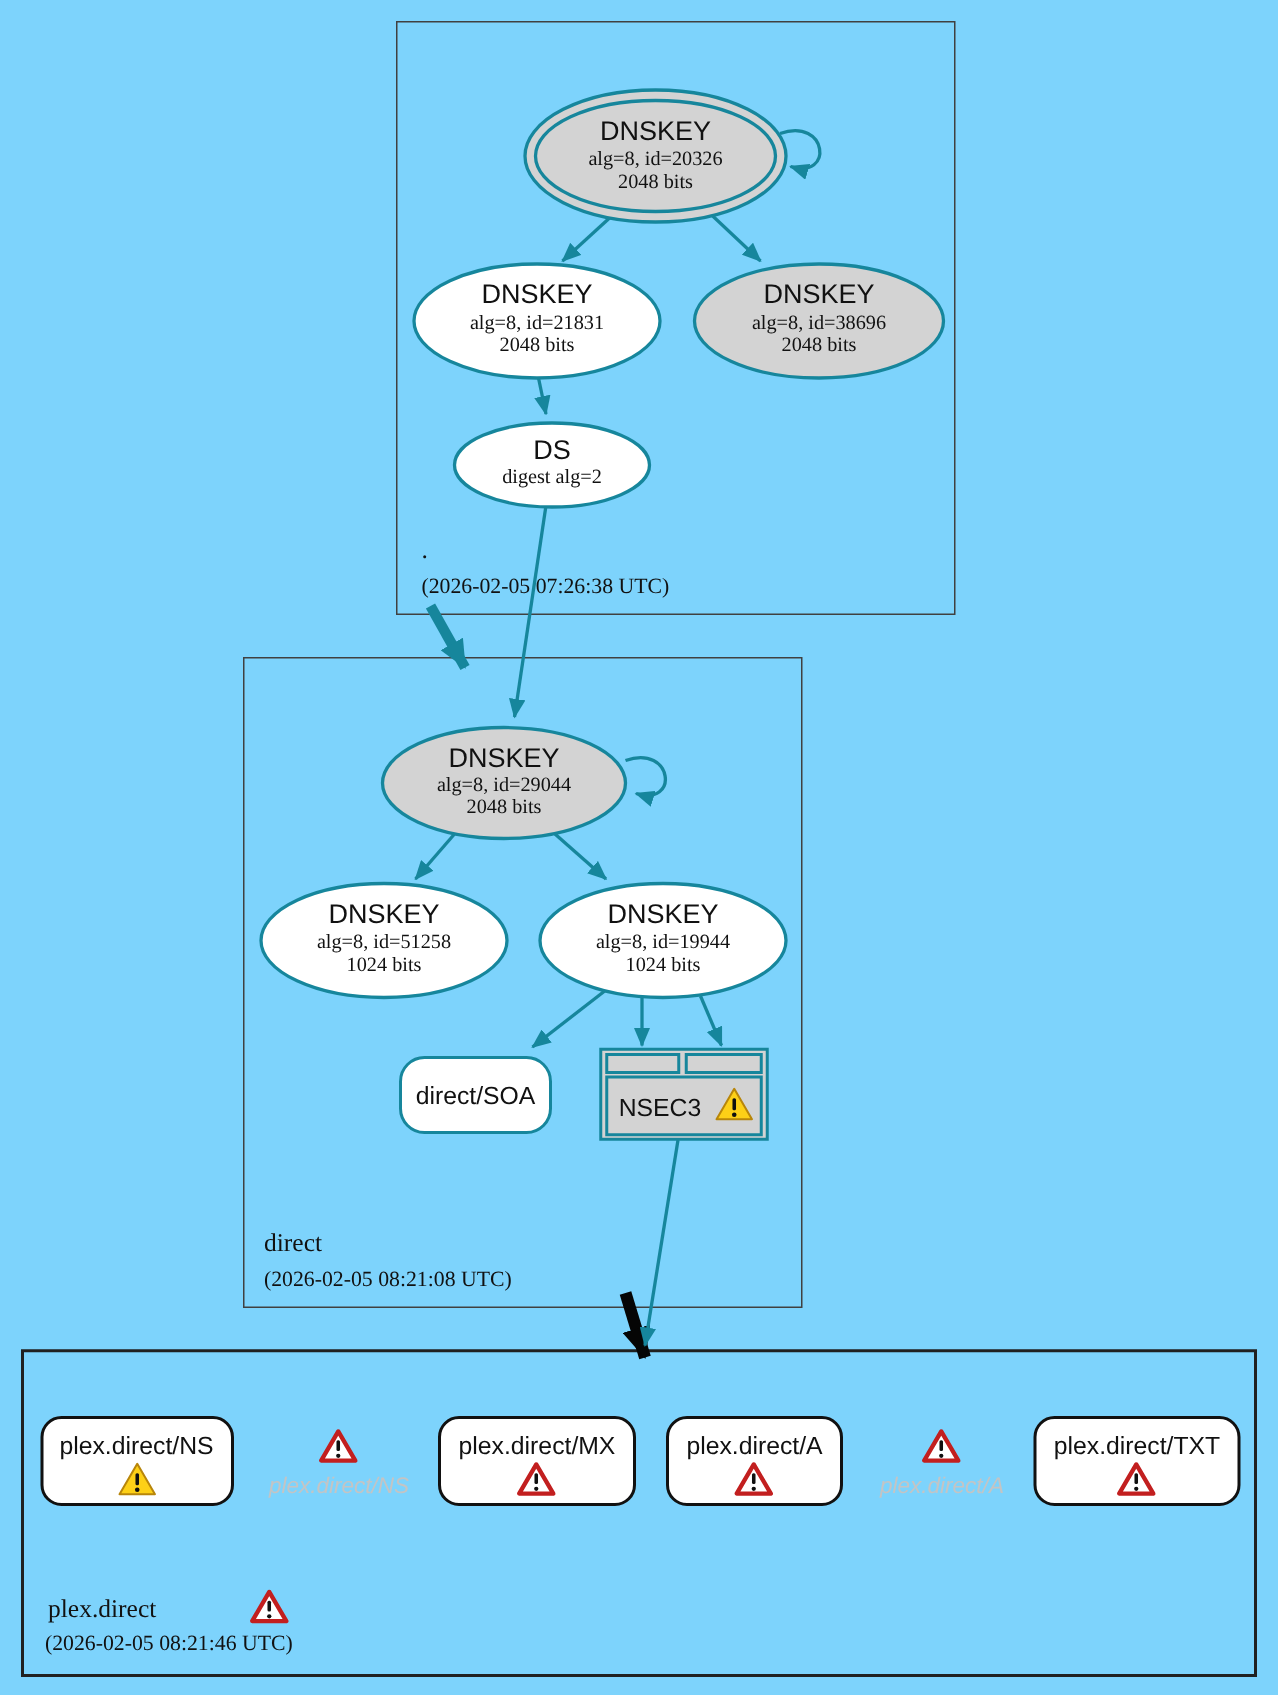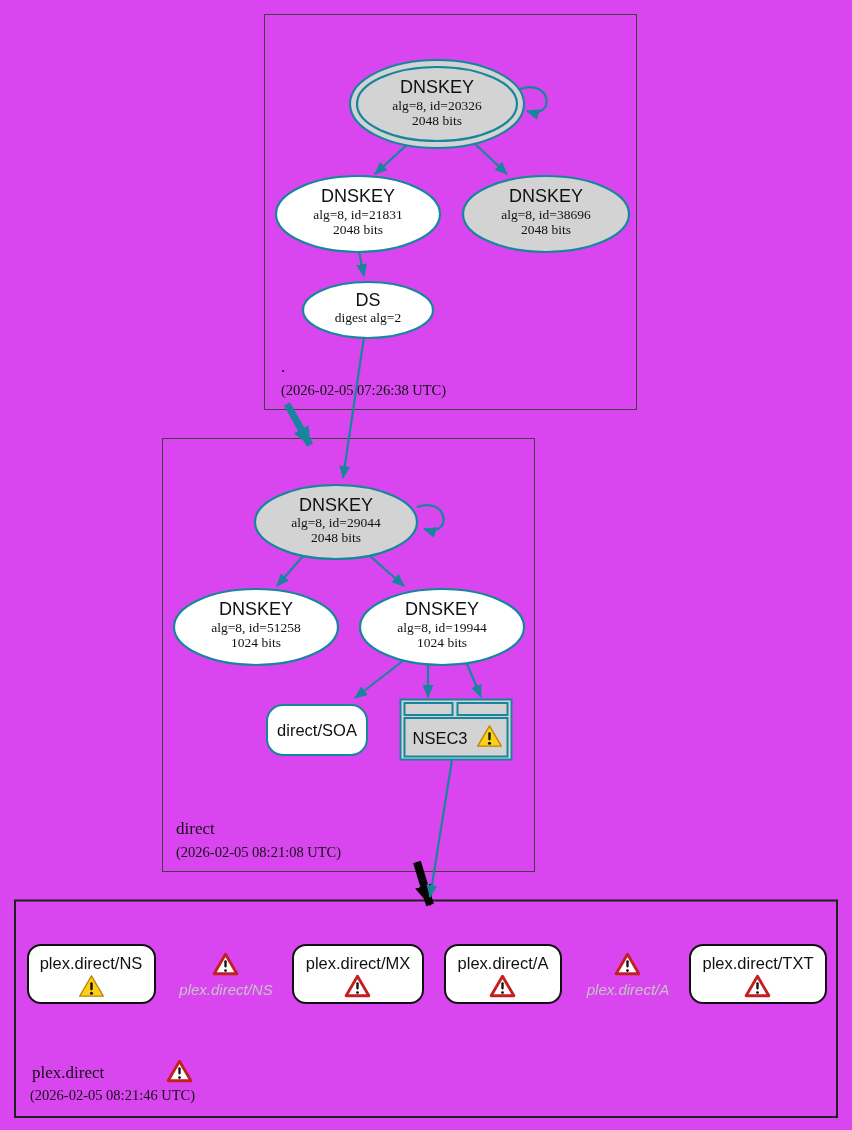--- a/index.html
+++ b/index.html
@@ -1,16 +1,16 @@
 <!DOCTYPE html>
 <html><head>
 <meta charset="utf-8">
 <style>
   html,body{margin:0;padding:0;background:#fff;}
-  .canvas{position:relative;width:852px;height:1130px;background:#d946ef;overflow:hidden;}
+  .canvas{position:relative;width:852px;height:1130px;background:#7dd3fc;overflow:hidden;}
   svg{display:block;}
   text{fill:#111;}
   .t-title{font:18px "Liberation Sans", sans-serif;}
   .t-detail{font:13.5px "Liberation Serif", serif;}
   .t-node{font:16.5px "Liberation Sans", sans-serif;}
   .t-zone{font:17px "Liberation Serif", serif;}
   .t-ts{font:14.5px "Liberation Serif", serif;}
   .t-ghost{font:italic 15px "Liberation Sans", sans-serif;fill:#c4c4c4;}
   .edge{stroke:#16869c;stroke-width:2.2;fill:none;}
   .edge-thick{stroke:#16869c;stroke-width:7;fill:none;}

